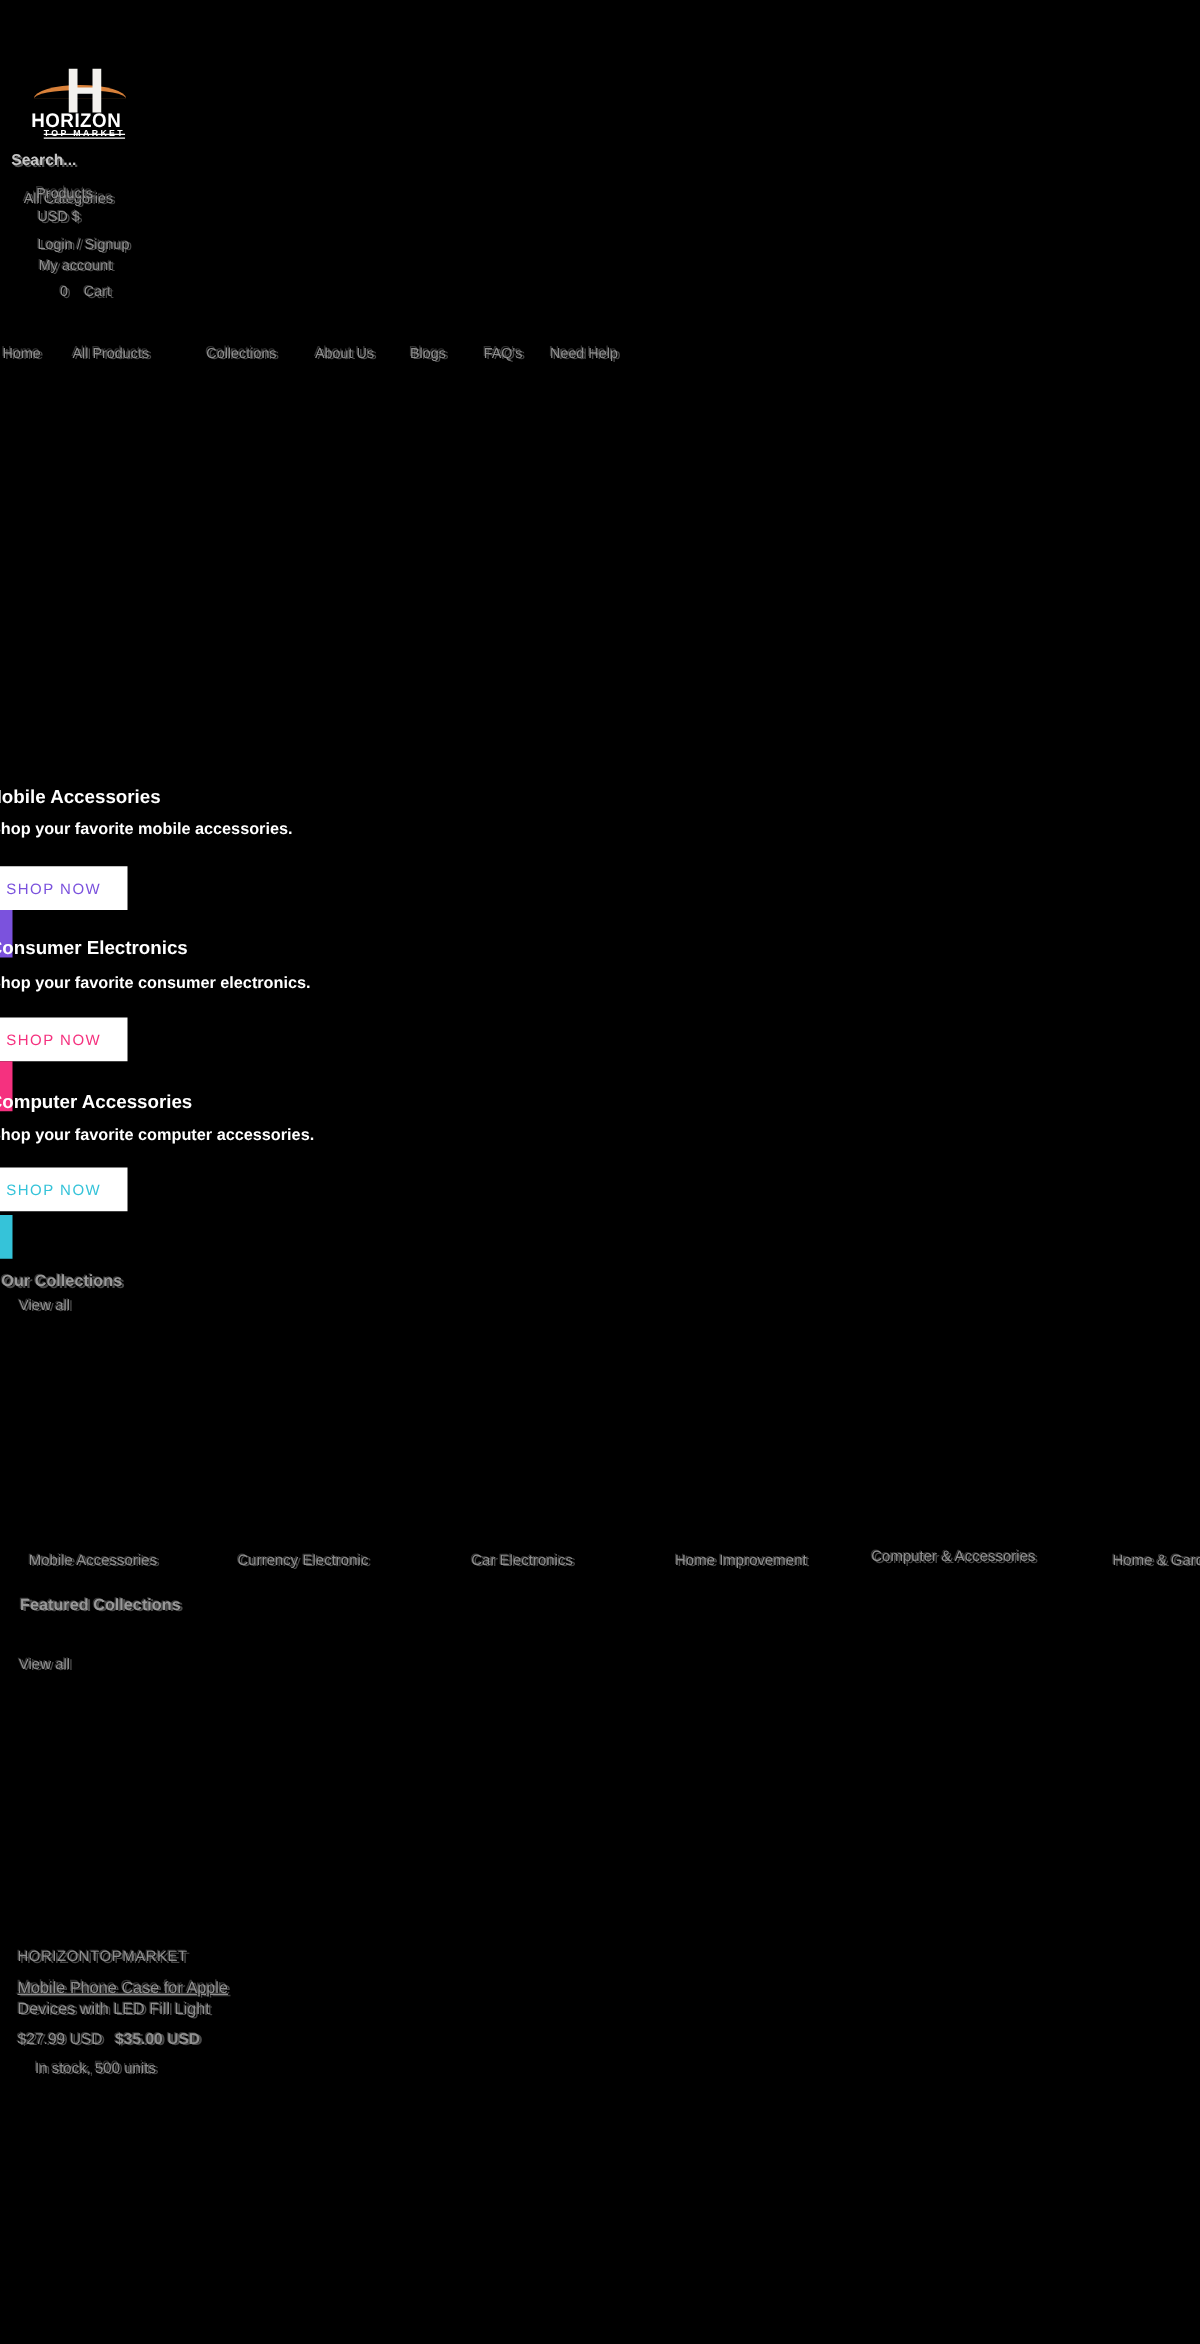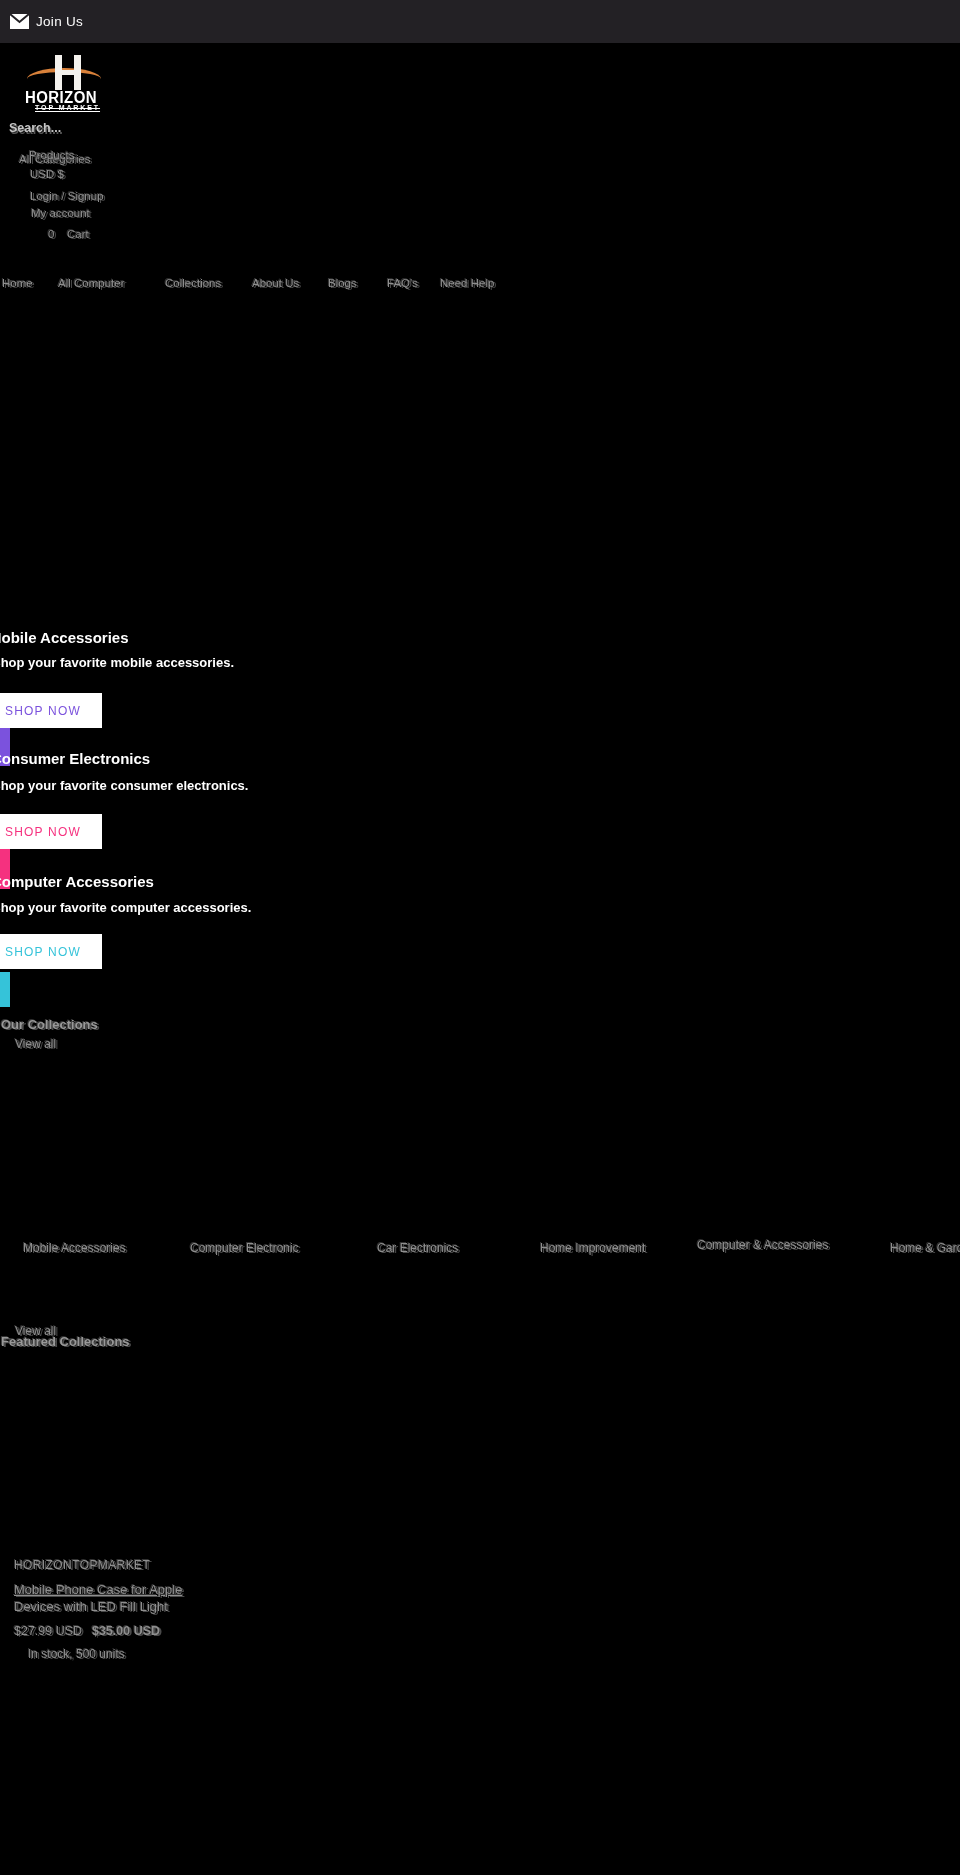--- a/index.html
+++ b/index.html
@@ -46,27 +46,20 @@
 
   
   .navitem { cursor:pointer; }
   .viewall { cursor:pointer; }
 </style>
 </head>
 <body>
 
 <div id="stage">
 
-  <div class="topbar">
-    <svg class="mailicon" viewBox="0 0 21 17">
-      <rect x="1" y="1" width="19" height="15" fill="#ffffff"></rect>
-      <path d="M1 1 L10.5 9 L20 1" fill="none" stroke="#232125" stroke-width="2"></path>
-    </svg>
-    <span class="joinus">Join Us</span>
-  </div>
 
   <div class="logo">
     <div class="arc"></div>
     <div class="bar b1"></div>
     <div class="bar b2"></div>
     <div class="cross"></div>
     <div class="word">HORIZON</div>
     <div class="tag">TOP MARKET</div>
   </div>
 
@@ -77,21 +70,21 @@
   <div class="abs ghost" style="left:30px; top:168px;">USD $</div>
 
   <div class="abs ghost" style="left:30px; top:190px;">Login / Signup</div>
   <div class="abs ghost" style="left:31px; top:207px;">My account</div>
 
   <div class="abs ghost" style="left:48px; top:228px;">0</div>
   <div class="abs ghost" style="left:67px; top:228px;">Cart</div>
 
   <nav>
     <span class="abs ghost navitem" style="left:2px;   top:277px;">Home</span>
-    <span class="abs ghost navitem" style="left:58px;  top:277px;">All Computer</span>
+    <span class="abs ghost navitem" style="left:58px;  top:277px;">All Products</span>
     <span class="abs ghost navitem" style="left:165px; top:277px;">Collections</span>
     <span class="abs ghost navitem" style="left:252px; top:277px;">About Us</span>
     <span class="abs ghost navitem" style="left:328px; top:277px;">Blogs</span>
     <span class="abs ghost navitem" style="left:387px; top:277px;">FAQ's</span>
     <span class="abs ghost navitem" style="left:440px; top:277px;">Need Help</span>
   </nav>
 
   <div class="abs hero-title" style="left:-11px; top:629px;">Mobile Accessories</div>
   <div class="abs hero-sub" style="left:-8px; top:655px;">Shop your favorite mobile accessories.</div>
   <div class="shop-btn" style="left: -16px; top: 693px; color: rgb(123, 82, 221);">SHOP NOW</div>
@@ -105,28 +98,28 @@
   <div class="abs hero-title" style="left:-9px; top:873px;">Computer Accessories</div>
   <div class="abs hero-sub" style="left:-8px; top:900px;">Shop your favorite computer accessories.</div>
   <div class="shop-btn" style="left: -16px; top: 934px; color: rgb(53, 195, 217);">SHOP NOW</div>
   <div class="slide-rect" style="top: 972px; height: 35px; background: rgb(53, 195, 217);"></div>
 
   <div class="abs ghost-b" style="left:1px; top:1017px; font-size:13px;">Our Collections</div>
   <div class="abs ghost viewall" style="left:15px; top:1037px; font-size:12px;">View all</div>
 
   <div>
     <span class="abs ghost" style="left:23px;  top:1241px; font-size:12px;">Mobile Accessories</span>
-    <span class="abs ghost" style="left:190px; top:1241px; font-size:12px;">Computer Electronic</span>
+    <span class="abs ghost" style="left:190px; top:1241px; font-size:12px;">Currency Electronic</span>
     <span class="abs ghost" style="left:377px; top:1241px; font-size:12px;">Car Electronics</span>
     <span class="abs ghost" style="left:540px; top:1241px; font-size:12px;">Home Improvement</span>
     <span class="abs ghost" style="left:697px; top:1238px; font-size:12px;">Computer &amp; Accessories</span>
     <span class="abs ghost" style="left:890px; top:1241px; font-size:12px;">Home &amp; Garden</span>
   </div>
 
-  <div class="abs ghost-b" style="left:1px; top:1334px; font-size:13px;">Featured Collections</div>
+  <div class="abs ghost-b" style="left:1px; top:1276px; font-size:13px;padding-left:15px;">Featured Collections</div>
   <div class="abs ghost viewall" style="left:15px; top:1324px; font-size:12px;">View all</div>
 
   <div>
     <div class="abs ghost" style="left:14px; top:1558px; font-size:12px; letter-spacing:.4px;">HORIZONTOPMARKET</div>
     <div class="abs ghost" style="left:14px; top:1582px; font-size:13px;text-decoration:underline;">Mobile Phone Case for Apple</div>
     <div class="abs ghost" style="left:14px; top:1599px; font-size:13px;">Devices with LED Fill Light</div>
     <div class="abs ghost" style="left:14px; top:1624px; font-size:12.5px;">$27.99 USD</div>
     <div class="abs ghost" style="left:92px; top:1624px; font-size:12.5px;font-weight:bold;">$35.00 USD</div>
     <div class="abs ghost" style="left:28px; top:1647px; font-size:12px;">In stock, 500 units</div>
   </div>

